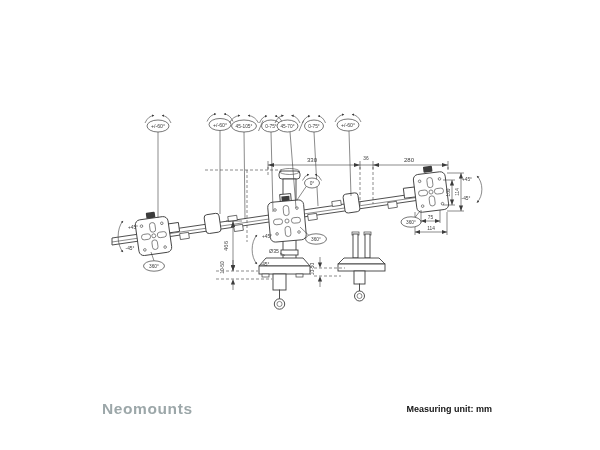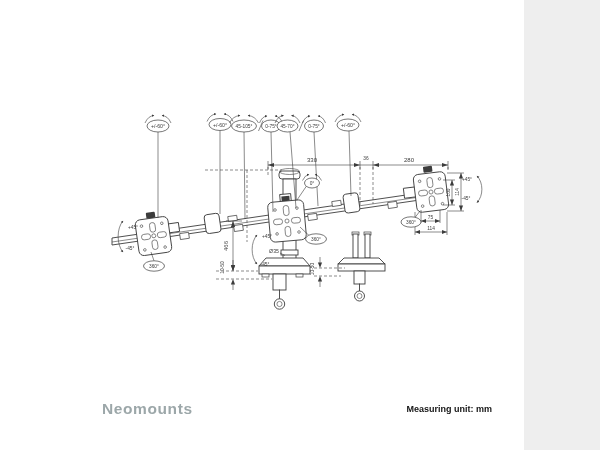--- a/index.html
+++ b/index.html
@@ -1,17 +1,17 @@
 <!DOCTYPE html>
 <html style="--ink: #3c3c3c; --brand: #9CA7A9; --footer: #141414; --bg: #ffffff;"><head>
 <meta charset="utf-8">
 <style>
   :root{ --ink:#3c3c3c; --brand:#9CA7A9; --footer:#141414; --bg:#ffffff; }
   html,body{margin:0;padding:0;background:#eee;}
-  .canvas{position:relative;width:524px;height:450px;background:var(--bg);overflow:hidden;
+  .canvas{position:relative;width:600px;height:450px;background:var(--bg);overflow:hidden;
           font-family:"Liberation Sans",sans-serif;}
   svg{position:absolute;left:0;top:0;}
   svg text{font-family:"Liberation Sans",sans-serif;fill:var(--ink);text-anchor:middle;}
   .ln{fill:none;stroke:var(--ink);stroke-width:.9;stroke-linecap:round;}
   .thin{fill:none;stroke:var(--ink);stroke-width:.6;}
   .fw{fill:#fff;stroke:var(--ink);stroke-width:.9;}
   .fwt{fill:#fff;stroke:var(--ink);stroke-width:.7;}
   .dk{fill:#3c3c3c;stroke:none;}
   .dsh{fill:none;stroke:var(--ink);stroke-width:.6;stroke-dasharray:3 2;}
   .dim{fill:none;stroke:var(--ink);stroke-width:.6;}

